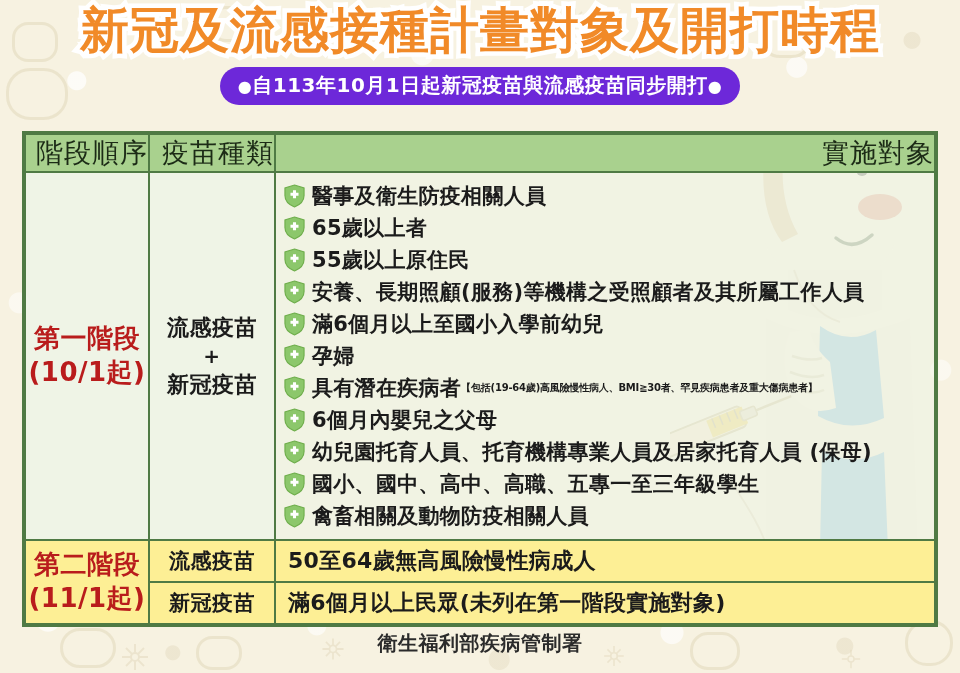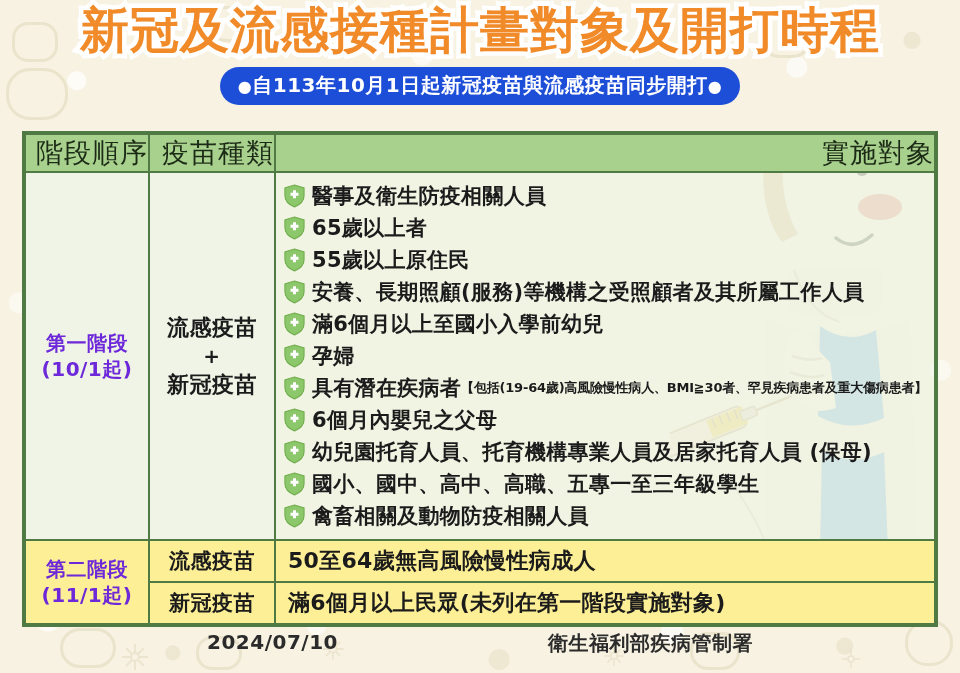--- a/index.html
+++ b/index.html
@@ -79,21 +79,21 @@
     color: #f18a28;
     -webkit-text-stroke: 9px #ffffff;
     paint-order: stroke fill;
     line-height: 1.25;
     white-space: nowrap;
   }
 
   .subtitle-pill {
     display: inline-block;
     margin-top: 6px;
-    background: #1d4ed8;
+    background: #6d28d9;
     color: #ffffff;
     font-size: 20px;
     font-weight: bold;
     letter-spacing: .5px;
     padding: 5px 18px 6px 18px;
     border-radius: 20px;
     white-space: nowrap;
   }
   .pill-dot { font-size: 16px; vertical-align: middle; }
 
@@ -129,23 +129,23 @@
 
   .cell-green {
     background: rgba(237,244,230,.82);
   }
   .cell-yellow {
     background: #fdef95;
   }
 
   .stage-label {
     text-align: center;
-    font-size: 20px;
-    font-weight: bold;
-    color: #6d28d9;
+    font-size: 26px;
+    font-weight: bold;
+    color: #b91c1c;
     line-height: 1.3;
     letter-spacing: .5px;
   }
   .vaccine-label {
     text-align: center;
     font-size: 22px;
     font-weight: bold;
     color: #1b1b1b;
     line-height: 1.35;
     letter-spacing: .5px;
@@ -170,21 +170,21 @@
     white-space: nowrap;
   }
   .shield {
     flex: 0 0 auto;
     width: 21px;
     height: 24px;
     margin-right: 7px;
     margin-left: 2px;
   }
   .item-note {
-    font-size: 13px;
+    font-size: 10px;
     font-weight: bold;
     letter-spacing: -.2px;
   }
 
   .yellow-target {
     font-size: 22px;
     font-weight: bold;
     color: #1b1b1b;
     padding-left: 12px;
     letter-spacing: .3px;
@@ -448,15 +448,14 @@
 
       <tr>
         <td class="cell-yellow yellow-vaccine">新冠疫苗</td>
         <td class="cell-yellow yellow-target">滿6個月以上民眾(未列在第一階段實施對象)</td>
       </tr>
     </tbody>
   </table>
 </div>
 
 <div class="footer">
-  <span>2024/07/10</span>
   <span>衛生福利部疾病管制署</span>
 </div>
 
 </body></html>

